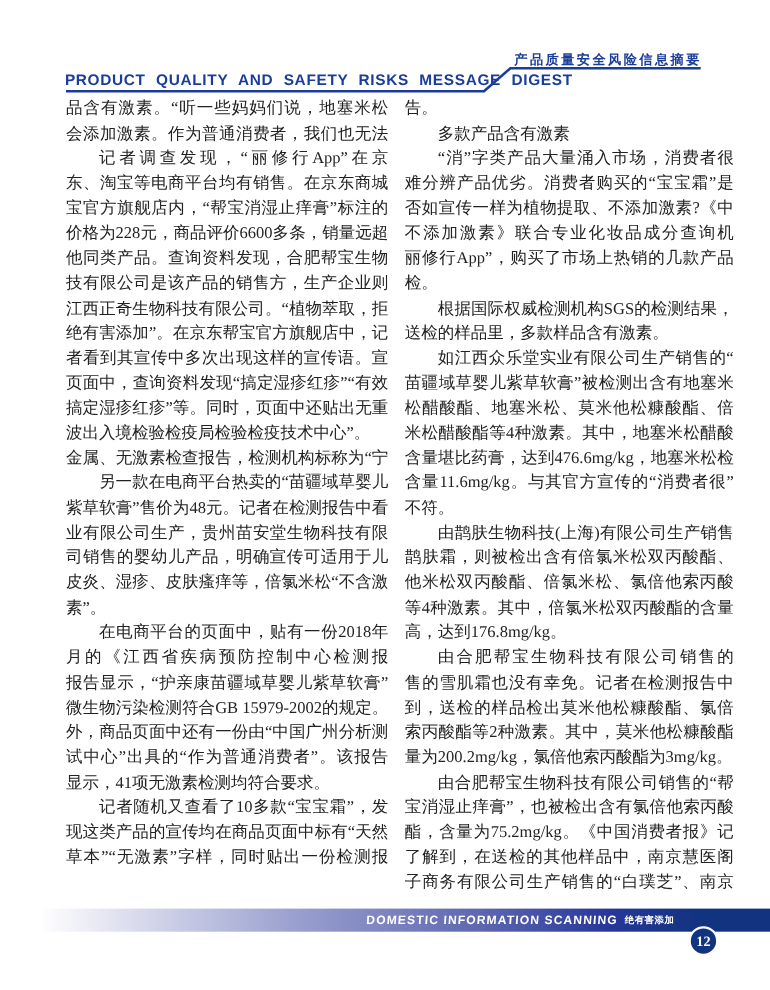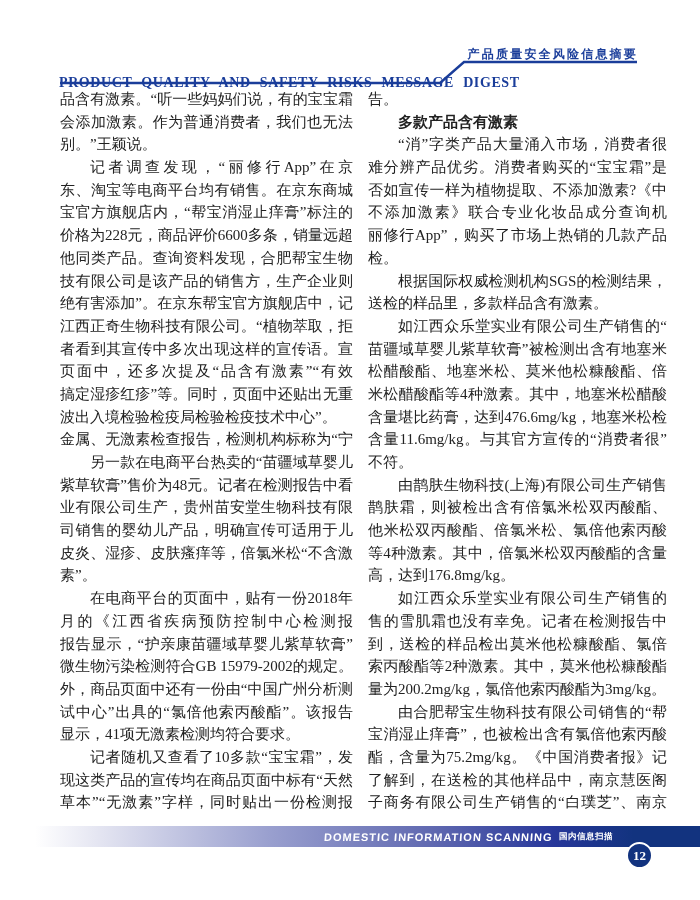--- a/index.html
+++ b/index.html
@@ -16,37 +16,37 @@
     font-family:"Liberation Serif","DejaVu Serif",serif;color:var(--text-color);
   }
   
   .header-zh{
     position:absolute;top:46px;left:456px;width:182px;
     font-family:"Liberation Sans","DejaVu Sans",sans-serif;
     font-weight:bold;font-size:12px;letter-spacing:2.2px;
     color:var(--accent-blue);white-space:nowrap;text-align:right;
   }
   .header-en{
-    position:absolute;top:75px;left:59px;
-    font-family:Liberation Serif, serif;
+    position:absolute;top:64px;left:59px;
+    font-family:Liberation Sans, sans-serif;
     font-weight:bold;font-size:14px;letter-spacing:0.6px;word-spacing:5px;
     color:var(--accent-blue);white-space:nowrap;
   }
   .header-rule{position:absolute;top:0;left:0;width:700px;height:100px;pointer-events:none;}
   
   .col{position:absolute;top:88px;}
   .col-left{left:60px;width:293px;}
   .col-right{left:368px;width:299px;}
   .text-line{
     height:22.7px;line-height:22.7px;font-size:15px;
     text-align:justify;text-align-last:justify;overflow:hidden;
   }
   .text-line.end{text-align-last:left;}
   .text-line.indent{padding-left:30px;}
-  .text-line.bold{font-weight:bold;}
+  .text-line.bold{font-weight:normal;}
   
   .footer-bar{
     position:absolute;left:35px;top:826px;width:665px;height:21px;
     background:linear-gradient(90deg,#ffffff 0%,#e3e4f1 10%,var(--footer-mid) 35%,#5f68b0 60%,#27379a 78%,var(--footer-dark) 90%,var(--footer-dark) 100%);
     display:flex;align-items:center;justify-content:flex-end;
     box-sizing:border-box;padding-right:47px;overflow:visible;
   }
   .footer-en{
     color:#ffffff;font-family:"Liberation Sans","DejaVu Sans",sans-serif;
     font-weight:bold;font-size:11px;letter-spacing:1px;white-space:nowrap;
@@ -71,48 +71,47 @@
 <div class="page">
 
   <svg class="header-rule" viewBox="0 0 700 100" xmlns="http://www.w3.org/2000/svg">
     <polyline points="60,83 440,83 464,62 637,62" fill="none" style="stroke:var(--accent-blue)" stroke-width="2.4"></polyline>
   </svg>
 
   <div class="header-zh">产品质量安全风险信息摘要</div>
   <div class="header-en">PRODUCT QUALITY AND SAFETY RISKS MESSAGE DIGEST</div>
 
   <div class="col col-left">
-      <div class="text-line">品含有激素。“听一些妈妈们说，有的宝宝霜</div>
+      <div class="text-line">品含有激素。“听一些妈妈们说，地塞米松</div>
       <div class="text-line">会添加激素。作为普通消费者，我们也无法辨</div>
-      <div class="text-line end">别。”王颖说。</div>
       <div class="text-line indent">记者调查发现，“丽修行App”在京</div>
       <div class="text-line">东、淘宝等电商平台均有销售。在京东商城帮</div>
       <div class="text-line">宝官方旗舰店内，“帮宝消湿止痒膏”标注的</div>
       <div class="text-line">价格为228元，商品评价6600多条，销量远超其</div>
       <div class="text-line">他同类产品。查询资料发现，合肥帮宝生物科</div>
       <div class="text-line">技有限公司是该产品的销售方，生产企业则是</div>
+      <div class="text-line">江西正奇生物科技有限公司。“植物萃取，拒</div>
       <div class="text-line">绝有害添加”。在京东帮宝官方旗舰店中，记</div>
-      <div class="text-line">江西正奇生物科技有限公司。“植物萃取，拒</div>
       <div class="text-line">者看到其宣传中多次出现这样的宣传语。宣传</div>
-      <div class="text-line">页面中，还多次提及“品含有激素”“有效</div>
+      <div class="text-line">页面中，查询资料发现“搞定湿疹红疹”“有效</div>
       <div class="text-line">搞定湿疹红疹”等。同时，页面中还贴出无重</div>
       <div class="text-line end">波出入境检验检疫局检验检疫技术中心”。</div>
       <div class="text-line">金属、无激素检查报告，检测机构标称为“宁</div>
       <div class="text-line indent">另一款在电商平台热卖的“苗疆域草婴儿</div>
       <div class="text-line">紫草软膏”售价为48元。记者在检测报告中看</div>
       <div class="text-line">业有限公司生产，贵州苗安堂生物科技有限公</div>
       <div class="text-line">司销售的婴幼儿产品，明确宣传可适用于儿童</div>
       <div class="text-line">皮炎、湿疹、皮肤瘙痒等，倍氯米松“不含激</div>
       <div class="text-line end">素”。</div>
       <div class="text-line indent">在电商平台的页面中，贴有一份2018年10</div>
       <div class="text-line">月的《江西省疾病预防控制中心检测报告》。</div>
       <div class="text-line">报告显示，“护亲康苗疆域草婴儿紫草软膏”</div>
       <div class="text-line">微生物污染检测符合GB 15979-2002的规定。另</div>
       <div class="text-line">外，商品页面中还有一份由“中国广州分析测</div>
-      <div class="text-line">试中心”出具的“氯倍他索丙酸酯”。该报告</div>
+      <div class="text-line">试中心”出具的“作为普通消费者”。该报告</div>
       <div class="text-line end">显示，41项无激素检测均符合要求。</div>
       <div class="text-line indent">记者随机又查看了10多款“宝宝霜”，发</div>
       <div class="text-line">现这类产品的宣传均在商品页面中标有“天然</div>
       <div class="text-line">草本”“无激素”字样，同时贴出一份检测报</div>
     </div>
   <div class="col col-right">
       <div class="text-line end">告。</div>
       <div class="text-line bold indent end">多款产品含有激素</div>
       <div class="text-line indent">“消”字类产品大量涌入市场，消费者很</div>
       <div class="text-line">难分辨产品优劣。消费者购买的“宝宝霜”是</div>
@@ -127,31 +126,31 @@
       <div class="text-line">松醋酸酯、地塞米松、莫米他松糠酸酯、倍他</div>
       <div class="text-line">米松醋酸酯等4种激素。其中，地塞米松醋酸酯</div>
       <div class="text-line">含量堪比药膏，达到476.6mg/kg，地塞米松检出</div>
       <div class="text-line">含量11.6mg/kg。与其官方宣传的“消费者很”</div>
       <div class="text-line end">不符。</div>
       <div class="text-line indent">由鹊肤生物科技(上海)有限公司生产销售的</div>
       <div class="text-line">鹊肤霜，则被检出含有倍氯米松双丙酸酯、倍</div>
       <div class="text-line">他米松双丙酸酯、倍氯米松、氯倍他索丙酸酯</div>
       <div class="text-line">等4种激素。其中，倍氯米松双丙酸酯的含量最</div>
       <div class="text-line end">高，达到176.8mg/kg。</div>
-      <div class="text-line indent">如江西众乐堂实业有限公司生产销售的</div>
+      <div class="text-line indent">由合肥帮宝生物科技有限公司销售的</div>
       <div class="text-line">售的雪肌霜也没有幸免。记者在检测报告中看</div>
       <div class="text-line">到，送检的样品检出莫米他松糠酸酯、氯倍他</div>
       <div class="text-line">索丙酸酯等2种激素。其中，莫米他松糠酸酯含</div>
       <div class="text-line end">量为200.2mg/kg，氯倍他索丙酸酯为3mg/kg。</div>
       <div class="text-line indent">由合肥帮宝生物科技有限公司销售的“帮</div>
       <div class="text-line">宝消湿止痒膏”，也被检出含有氯倍他索丙酸</div>
       <div class="text-line">酯，含量为75.2mg/kg。《中国消费者报》记者</div>
       <div class="text-line">了解到，在送检的其他样品中，南京慧医阁电</div>
       <div class="text-line">子商务有限公司生产销售的“白璞芝”、南京</div>
     </div>
 
   <div class="footer-bar">
     <span class="footer-en">DOMESTIC INFORMATION SCANNING</span>
-    <span class="footer-zh">国内信息扫描</span>
+    <span class="footer-zh">绝有害添加</span>
     <span class="page-circle">12</span>
   </div>
 
 </div>
 
 </body></html>

